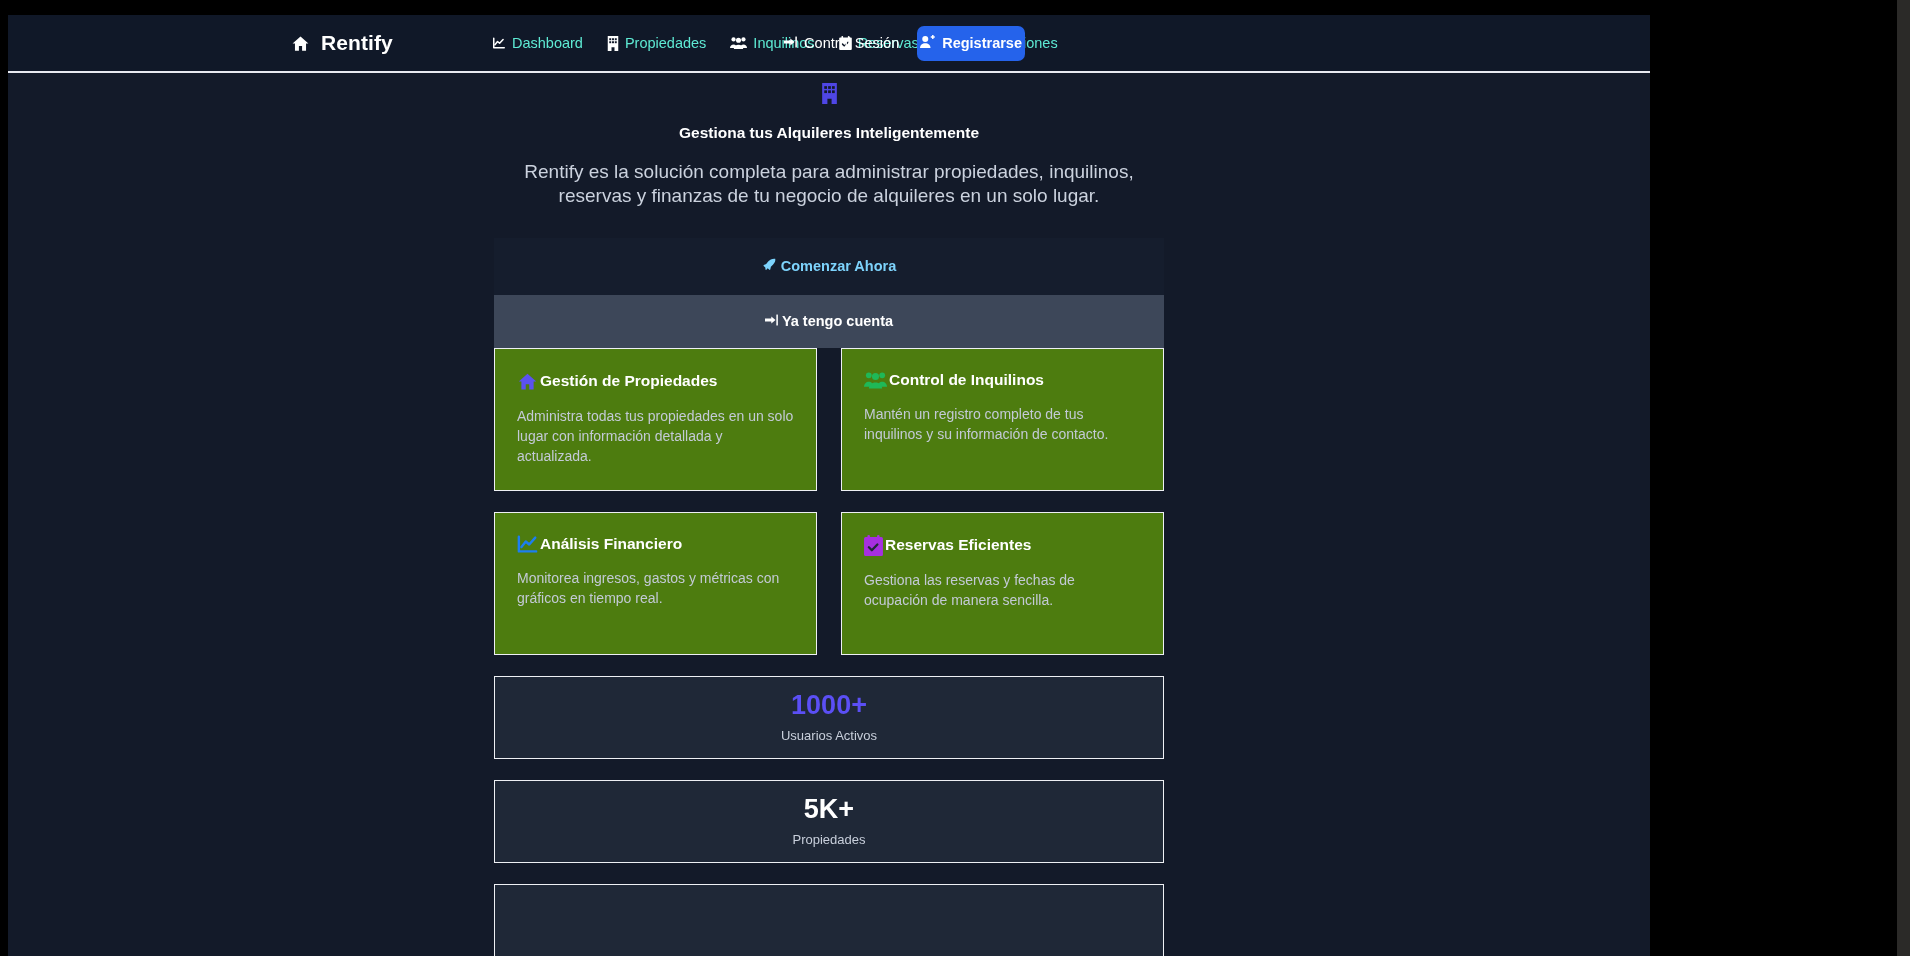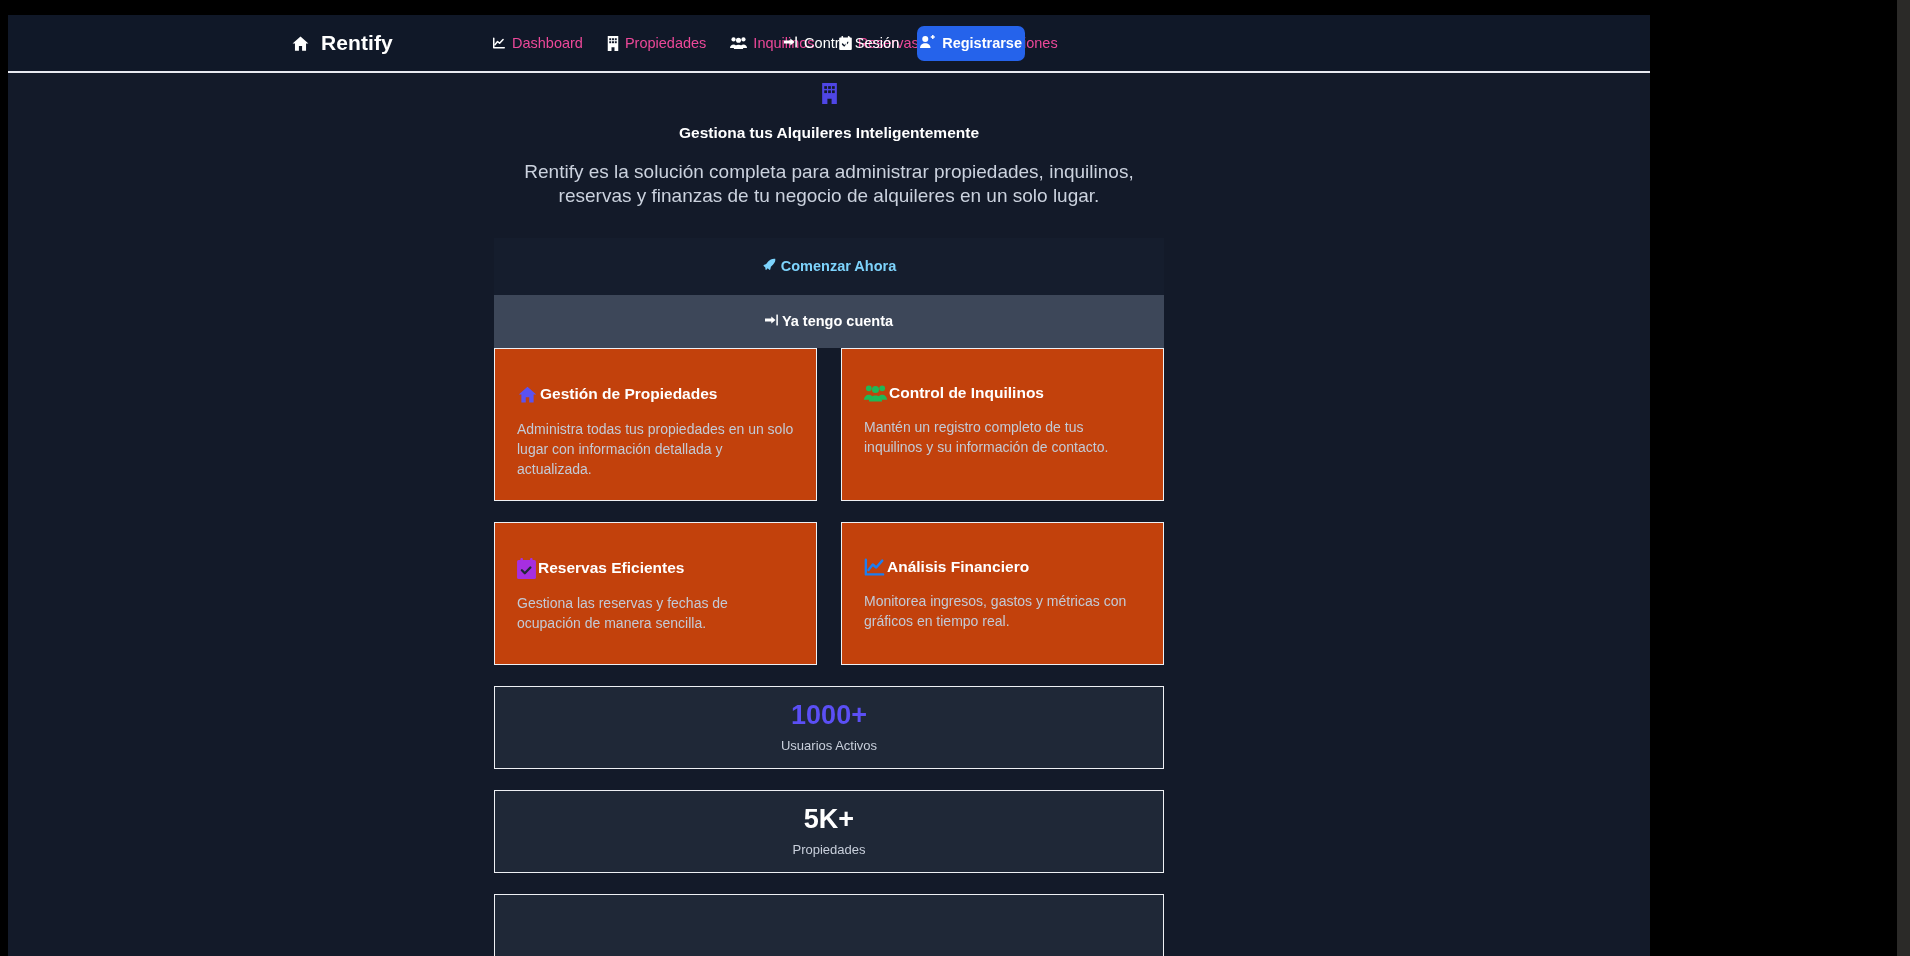--- a/index.html
+++ b/index.html
@@ -62,21 +62,21 @@
     position: absolute;
     left: 484px;
     display: flex;
     align-items: center;
     gap: 24px;
   }
   .nav-link {
     display: flex;
     align-items: center;
     gap: 6px;
-    color: #ec4899;
+    color: #5eead4;
     font-size: 14.5px;
     text-decoration: none;
     white-space: nowrap;
     cursor: pointer;
   }
   .nav-link .ico { display:flex; align-items:center; color:#ffffff; }
   .nav-right {
     position: absolute;
     right: 625px;
     display: flex;
@@ -169,23 +169,23 @@
   
   .features {
     width: 670px;
     margin: 0 auto;
     display: grid;
     grid-template-columns: 1fr 1fr;
     column-gap: 24px;
     row-gap: 21px;
   }
   .feature-card {
-    background:#c2410c;
+    background:#4d7c0f;
     border:1.5px solid #eef0f4;
-    padding:35px 22px 20px;
+    padding:22px 22px 20px;
     min-height:143px;
   }
   .feature-head {
     display:flex;
     align-items:center;
     gap:2px;
     margin-bottom:14px;
   }
   .feature-head .ico { display:flex; align-items:center; }
   .feature-title {
@@ -399,45 +399,45 @@
             </svg>
           </span>
           <span class="feature-title">Control de Inquilinos</span>
         </div>
         <p class="feature-desc">Mantén un registro completo de tus inquilinos y su información de contacto.</p>
       </div>
 
       <div class="feature-card">
         <div class="feature-head">
           <span class="ico">
+            <svg width="21" height="19" viewBox="0 0 24 22" fill="none" stroke="#1d7ef0" stroke-width="2.8" stroke-linecap="round" stroke-linejoin="round">
+              <path d="M2 2v17h20"></path>
+                  <path d="M5 14l5-6.5 4 3.5 7-8"></path>
+            </svg>
+          </span>
+          <span class="feature-title">Análisis Financiero</span>
+        </div>
+        <p class="feature-desc">Monitorea ingresos, gastos y métricas con gráficos en tiempo real.</p>
+      </div>
+
+      <div class="feature-card">
+        <div class="feature-head">
+          <span class="ico">
             <svg width="19" height="21" viewBox="0 0 18 20" fill="#a62fe0">
               <rect x="0" y="2" width="18" height="18" rx="1.5"></rect>
               <rect x="3.2" y="0" width="2.4" height="4.5" rx="1"></rect>
               <rect x="12.4" y="0" width="2.4" height="4.5" rx="1"></rect>
               <path d="M4.6 11.7l2.8 2.8 5.3-5.4" fill="none" stroke="#1f2837" stroke-width="2.2" stroke-linecap="round" stroke-linejoin="round"></path>
             </svg>
           </span>
           <span class="feature-title">Reservas Eficientes</span>
         </div>
         <p class="feature-desc">Gestiona las reservas y fechas de ocupación de manera sencilla.</p>
       </div>
 
-      <div class="feature-card">
-        <div class="feature-head">
-          <span class="ico">
-            <svg width="21" height="19" viewBox="0 0 24 22" fill="none" stroke="#1d7ef0" stroke-width="2.8" stroke-linecap="round" stroke-linejoin="round">
-              <path d="M2 2v17h20"></path>
-                  <path d="M5 14l5-6.5 4 3.5 7-8"></path>
-            </svg>
-          </span>
-          <span class="feature-title">Análisis Financiero</span>
-        </div>
-        <p class="feature-desc">Monitorea ingresos, gastos y métricas con gráficos en tiempo real.</p>
-      </div>
-
     </section>
 
     <section class="stats">
 
       <div class="stat-card">
         <div class="stat-value" style="color:#5b4ff5;">1000+</div>
         <div class="stat-label">Usuarios Activos</div>
       </div>
 
       <div class="stat-card">

